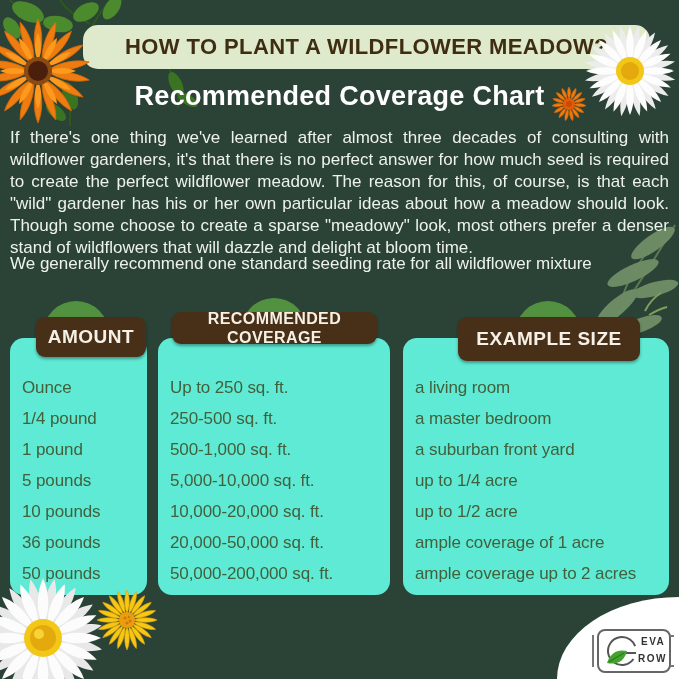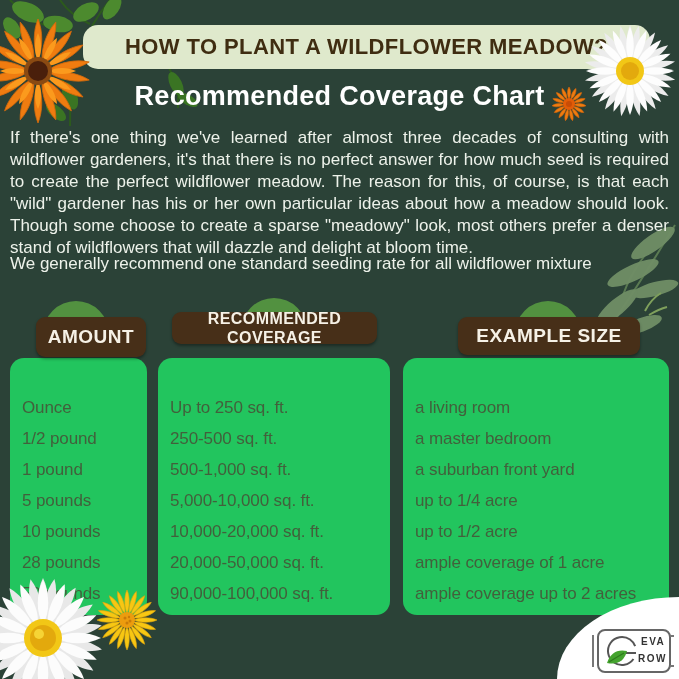--- a/index.html
+++ b/index.html
@@ -30,31 +30,31 @@
   }
   .note{
     left:10px;top:254px;width:620px;z-index:2;
     font-size:17px;color:#edf2ea;
   }
 
   
   .dome{width:66px;height:36px;border-radius:33px 33px 0 0;background:#529140;z-index:1;}
   #dome1{left:43px;top:301px;} #dome2{left:241px;top:298px;} #dome3{left:515px;top:301px;}
   .card{
-    top:358px;height:257px;background:#22c55e;border-radius:14px;z-index:2;box-sizing:border-box;
+    top:338px;height:257px;background:#5eead4;border-radius:14px;z-index:2;box-sizing:border-box;
   }
   #card1{left:10px;width:137px;} #card2{left:158px;width:232px;} #card3{left:403px;width:266px;}
   .pill{
     background:#472f18;border-radius:9px;color:#f6f1e6;font-weight:bold;z-index:3;
     display:flex;align-items:center;justify-content:center;text-align:center;
     box-shadow:0 2px 3px rgba(0,0,0,.35);box-sizing:border-box;padding:2px 6px;
   }
   #pill1{left:21px;top:317px;width:110px;height:40px;font-size:19px;letter-spacing:.5px;margin-left:15px;}
   #pill2{left:172px;top:312px;width:205px;height:32px;font-size:16px;line-height:19px;letter-spacing:.4px;}
-  #pill3{left:458px;top:317px;width:182px;height:38px;font-size:19px;letter-spacing:.5px;}
+  #pill3{left:458px;top:317px;width:182px;height:44px;font-size:19px;letter-spacing:.5px;}
   .rows{padding:34px 0 0 12px;}
   .row{height:31px;line-height:31px;font-size:17px;color:#42603c;letter-spacing:-.1px;white-space:nowrap;}
 
   
   .deco{z-index:1;} .flower{z-index:4;} .flower-front{z-index:5;}
   .swoosh{
     right:0;bottom:0;width:122px;height:82px;background:#ffffff;
     border-top-left-radius:100% 100%;z-index:4;
   }
   #logo{left:589px;top:626px;z-index:5;}
@@ -226,37 +226,37 @@
   <div class="abs paragraph">If there's one thing we've learned after almost three decades of consulting with wildflower gardeners, it's that there is no perfect answer for how much seed is required to create the perfect wildflower meadow. The reason for this, of course, is that each "wild" gardener has his or her own particular ideas about how a meadow should look. Though some choose to create a sparse "meadowy" look, most others prefer a denser stand of wildflowers that will dazzle and delight at bloom time.</div>
   <div class="abs note">We generally recommend one standard seeding rate for all wildflower mixture</div>
 
   <div class="abs dome" id="dome1"></div>
   <div class="abs dome" id="dome2"></div>
   <div class="abs dome" id="dome3"></div>
 
   <div class="abs card" id="card1">
     <div class="rows">
       <div class="row">Ounce</div>
-      <div class="row">1/2 pound</div>
+      <div class="row">1/4 pound</div>
       <div class="row">1 pound</div>
       <div class="row">5 pounds</div>
       <div class="row">10 pounds</div>
-      <div class="row">28 pounds</div>
+      <div class="row">36 pounds</div>
       <div class="row">50 pounds</div>
     </div>
   </div>
   <div class="abs card" id="card2">
     <div class="rows">
       <div class="row">Up to 250 sq. ft.</div>
       <div class="row">250-500 sq. ft.</div>
       <div class="row">500-1,000 sq. ft.</div>
       <div class="row">5,000-10,000 sq. ft.</div>
       <div class="row">10,000-20,000 sq. ft.</div>
       <div class="row">20,000-50,000 sq. ft.</div>
-      <div class="row">90,000-100,000 sq. ft.</div>
+      <div class="row">50,000-200,000 sq. ft.</div>
     </div>
   </div>
   <div class="abs card" id="card3">
     <div class="rows">
       <div class="row">a living room</div>
       <div class="row">a master bedroom</div>
       <div class="row">a suburban front yard</div>
       <div class="row">up to 1/4 acre</div>
       <div class="row">up to 1/2 acre</div>
       <div class="row">ample coverage of 1 acre</div>

